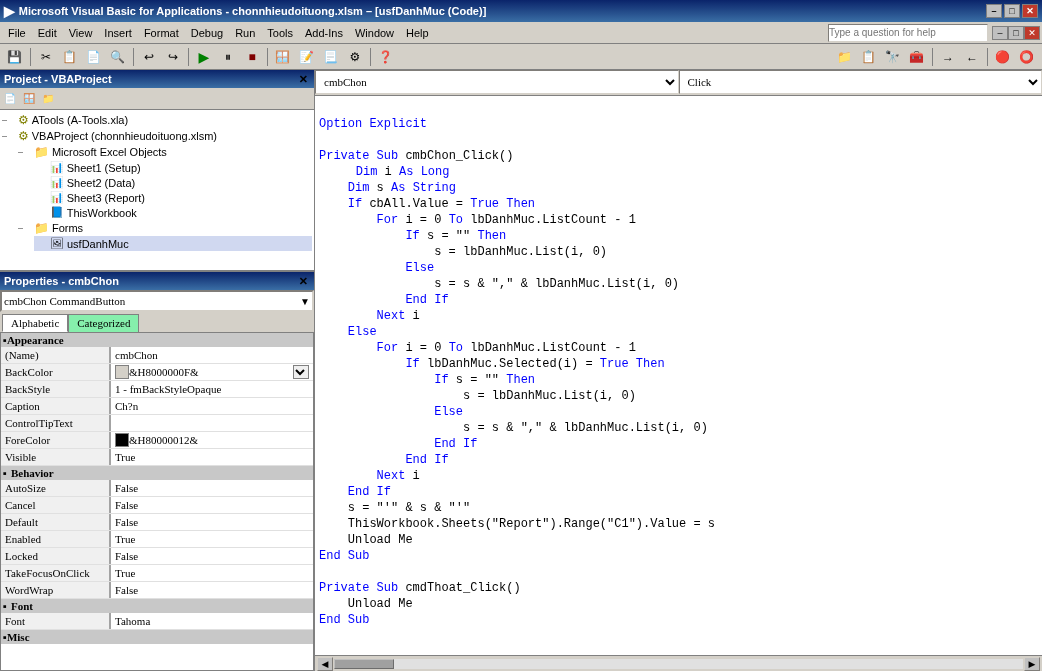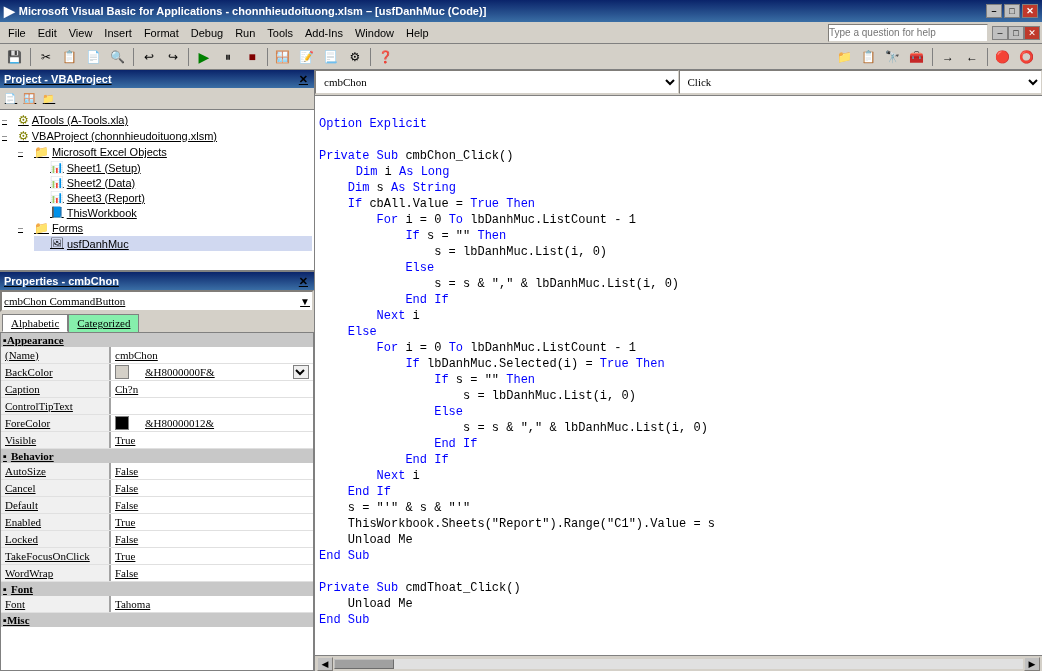--- a/index.html
+++ b/index.html
@@ -74,21 +74,20 @@
       height: calc(671px - 22px - 22px - 26px);
     }
 
     
     #left-panel {
       width: 315px;
       min-width: 315px;
       display: flex;
       flex-direction: column;
       border-right: 1px solid #808080;
-      text-decoration: underline;
     }
 
     
     #project-panel {
       background: #d4d0c8;
       display: flex;
       flex-direction: column;
       height: 200px;
     }
     .panel-title {
@@ -216,21 +215,21 @@
       align-items: center;
     }
     .prop-value {
       flex: 1;
       padding: 1px 4px;
       font-size: 11px;
       display: flex;
       align-items: center;
       overflow: hidden;
     }
-    .prop-value.has-color-box { display: flex; align-items: center; gap: 16px; }
+    .prop-value.has-color-box { display: flex; align-items: center; gap: 0; }
     .color-box { width: 14px; height: 14px; border: 1px solid #808080; display: inline-block; }
 
     
     #code-panel {
       flex: 1;
       display: flex;
       flex-direction: column;
       background: white;
     }
     #code-selectors {
@@ -454,20 +453,24 @@
         </div>
         <div class="prop-row">
           <div class="prop-name">BackColor</div>
           <div class="prop-value has-color-box">
             <span class="color-box" style="background:#d4d0c8;"></span>
             &amp;H8000000F&amp;
             <select style="margin-left:auto;width:16px;height:14px;font-size:9px;border:1px solid #808080;">
               <option>▼</option>
             </select>
           </div>
+        </div>
+        <div class="prop-row">
+          <div class="prop-name">BackStyle</div>
+          <div class="prop-value">1 - fmBackStyleOpaque</div>
         </div>
         <div class="prop-row">
           <div class="prop-name">Caption</div>
           <div class="prop-value">Ch?n</div>
         </div>
         <div class="prop-row">
           <div class="prop-name">ControlTipText</div>
           <div class="prop-value"></div>
         </div>
         <div class="prop-row">

